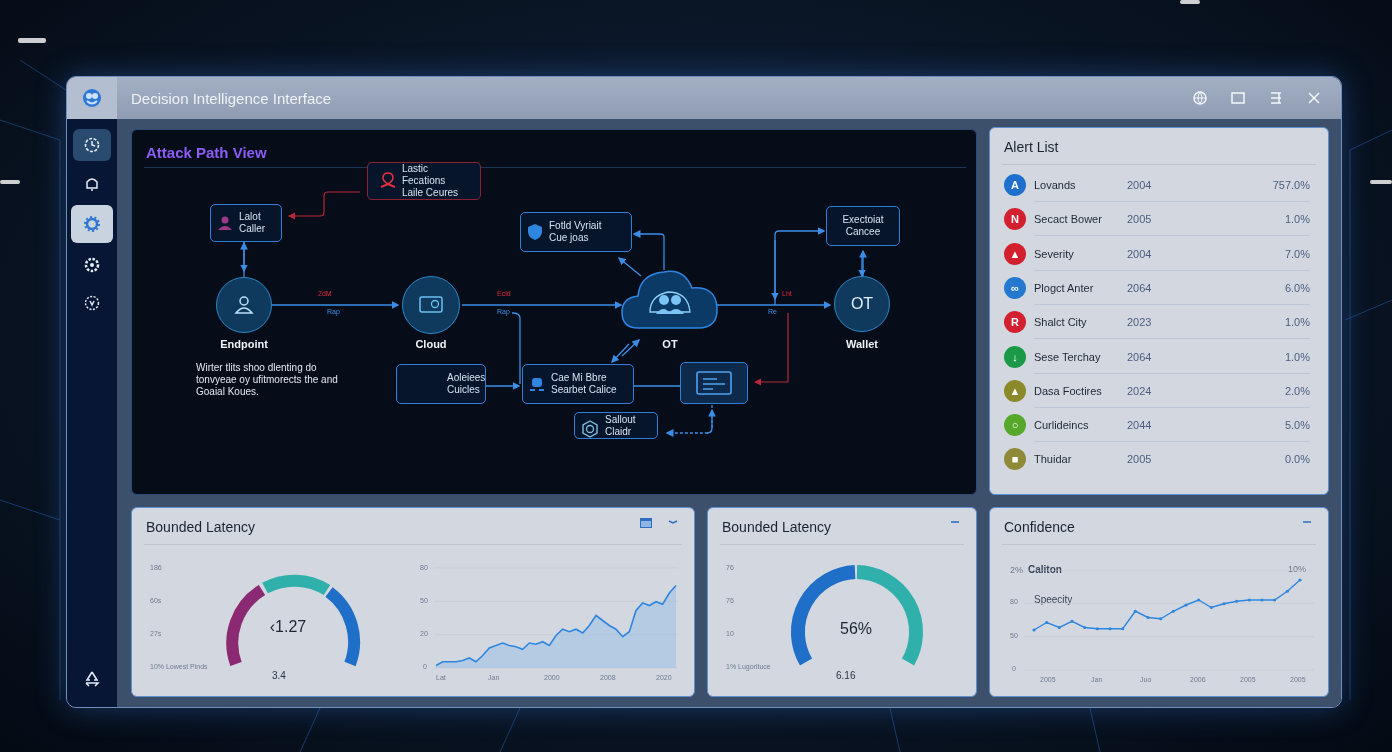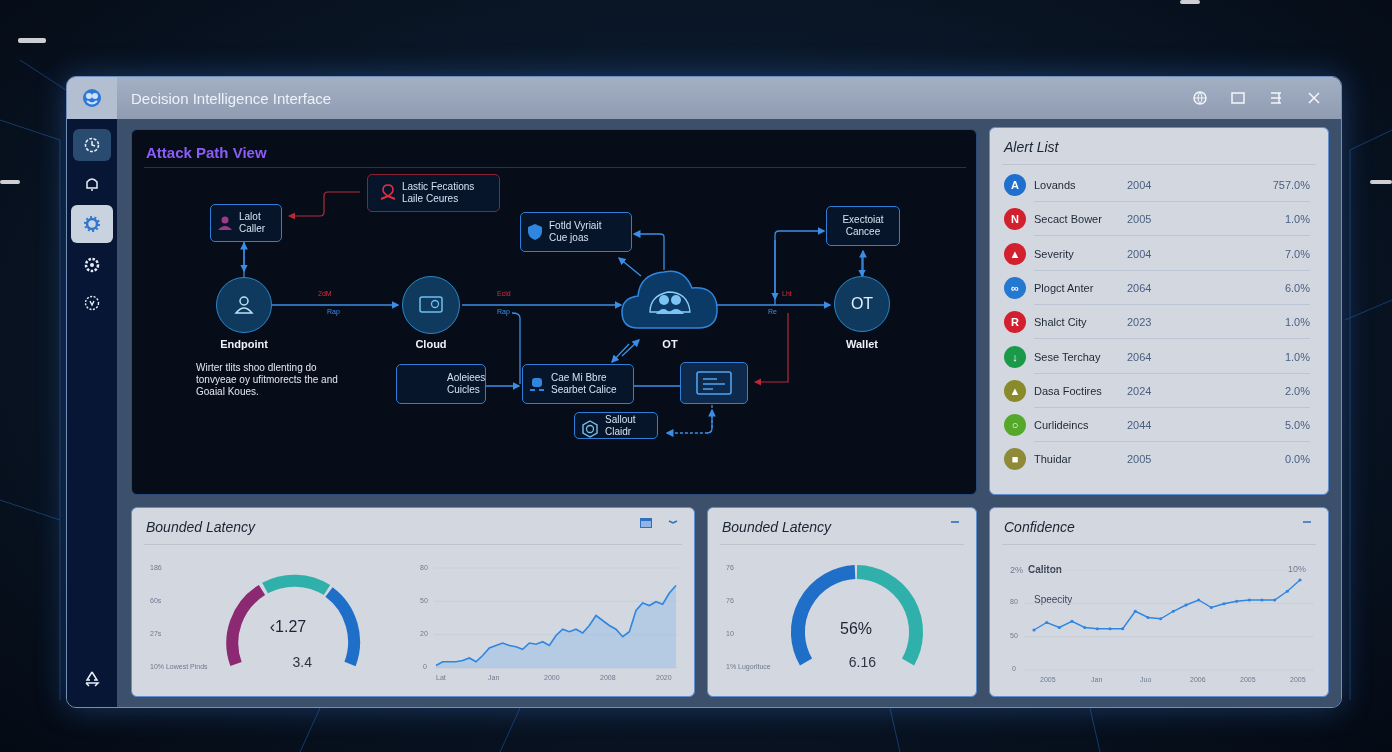--- a/index.html
+++ b/index.html
@@ -59,34 +59,34 @@
   }
   .node-caption { position: absolute; color: #eef3fa; font-size: 11px; font-weight: bold; text-align: center; width: 80px; }
   .desc { position: absolute; left: 64px; top: 232px; width: 150px; color: #e2e8f2; font-size: 10px; line-height: 12px; }
   .edge-label { position: absolute; font-size: 7px; }
   .edge-label.red { color: #e0283c; }
   .edge-label.blue { color: #3b8ee8; }
 
   .panel-light {
     position: absolute; background: #d3d8e0; border: 1px solid #5e8fd0; border-radius: 6px;
   }
-  .panel-light .ptitle { position: absolute; left: 14px; top: 11px; color: #1b2433; font-size: 14px; font-style: italic; }
+  .panel-light .ptitle { position: absolute; left: 14px; top: 11px; color: #1b2433; font-size: 14px; }
   .panel-light .pdivider { position: absolute; left: 12px; right: 12px; top: 36px; height: 1px; background: #bcc4d0; }
   .panel-light .hdr-icon { position: absolute; top: 10px; color: #3a67a8; font-size: 13px; cursor: pointer; }
 
   .alert-row { position: absolute; left: 14px; right: 18px; height: 34px; display: flex; align-items: center; }
   .alert-row .ico { width: 22px; height: 22px; border-radius: 50%; display: flex; align-items: center; justify-content: center; color: #fff; font-size: 11px; font-weight: bold; }
   .alert-row .name { position: absolute; left: 30px; font-size: 11px; color: #1e2735; }
   .alert-row .year { position: absolute; left: 123px; font-size: 11px; color: #4a5e80; }
   .alert-row .pct { position: absolute; right: 0; font-size: 11px; color: #4a5e80; }
   .alert-row .sep { position: absolute; left: 30px; right: 0; bottom: 0; height: 1px; background: #bcc6d4; }
 
   .axis-t { position: absolute; font-size: 7px; color: #6d7a90; }
   .gauge-val { position: absolute; font-size: 16px; color: #1c2434; text-align: center; }
-  .gauge-sub { position: absolute; font-size: 14px; color: #2b3344; text-align: right; }
+  .gauge-sub { position: absolute; font-size: 10px; color: #2b3344; text-align: left; margin-top: 16px; }
   svg { display: block; }
 </style>
 </head>
 <body>
 
 <svg class="bg-lines" width="1392" height="752">
   <g stroke="#1f63b8" stroke-width="1" opacity="0.5" fill="none">
     <path d="M0 120 L60 140 L60 700"></path>
     <path d="M20 60 L66 90"></path>
     <path d="M1392 130 L1350 150 L1350 700"></path>
@@ -224,21 +224,21 @@
       <div class="node-box" style="left:78px; top:74px; width:72px; height:38px;">
         <svg width="16" height="16" viewBox="0 0 16 16">
             <circle cx="8" cy="5" r="3.5" fill="#9c3a8a"></circle>
             <path d="M1 15 Q8 7 15 15 Z" fill="#9c3a8a"></path>
           </svg>
         <div class="lbl">
             <span>Lalot</span>
             <span>Caller</span>
           </div>
       </div>
-      <div class="node-box red" style="left:235px; top:44px; width:133px; height:38px;padding-left:12px;">
+      <div class="node-box red" style="left:235px; top:32px; width:114px; height:38px;padding-left:12px;">
         <svg width="16" height="18" viewBox="0 0 16 18">
             <path d="M8 1 Q3 1 3 6 Q3 9 8 12 Q13 9 13 6 Q13 1 8 1 Z" fill="none" stroke="#e03040" stroke-width="1.6"></path>
             <path d="M1 15 L8 12 L15 15" stroke="#e03040" stroke-width="2" fill="none"></path>
           </svg>
         <div class="lbl">
             <span>Lastic Fecations</span>
             <span>Laile Ceures</span>
           </div>
       </div>
       <div class="node-box" style="left:388px; top:82px; width:112px; height:40px;">

